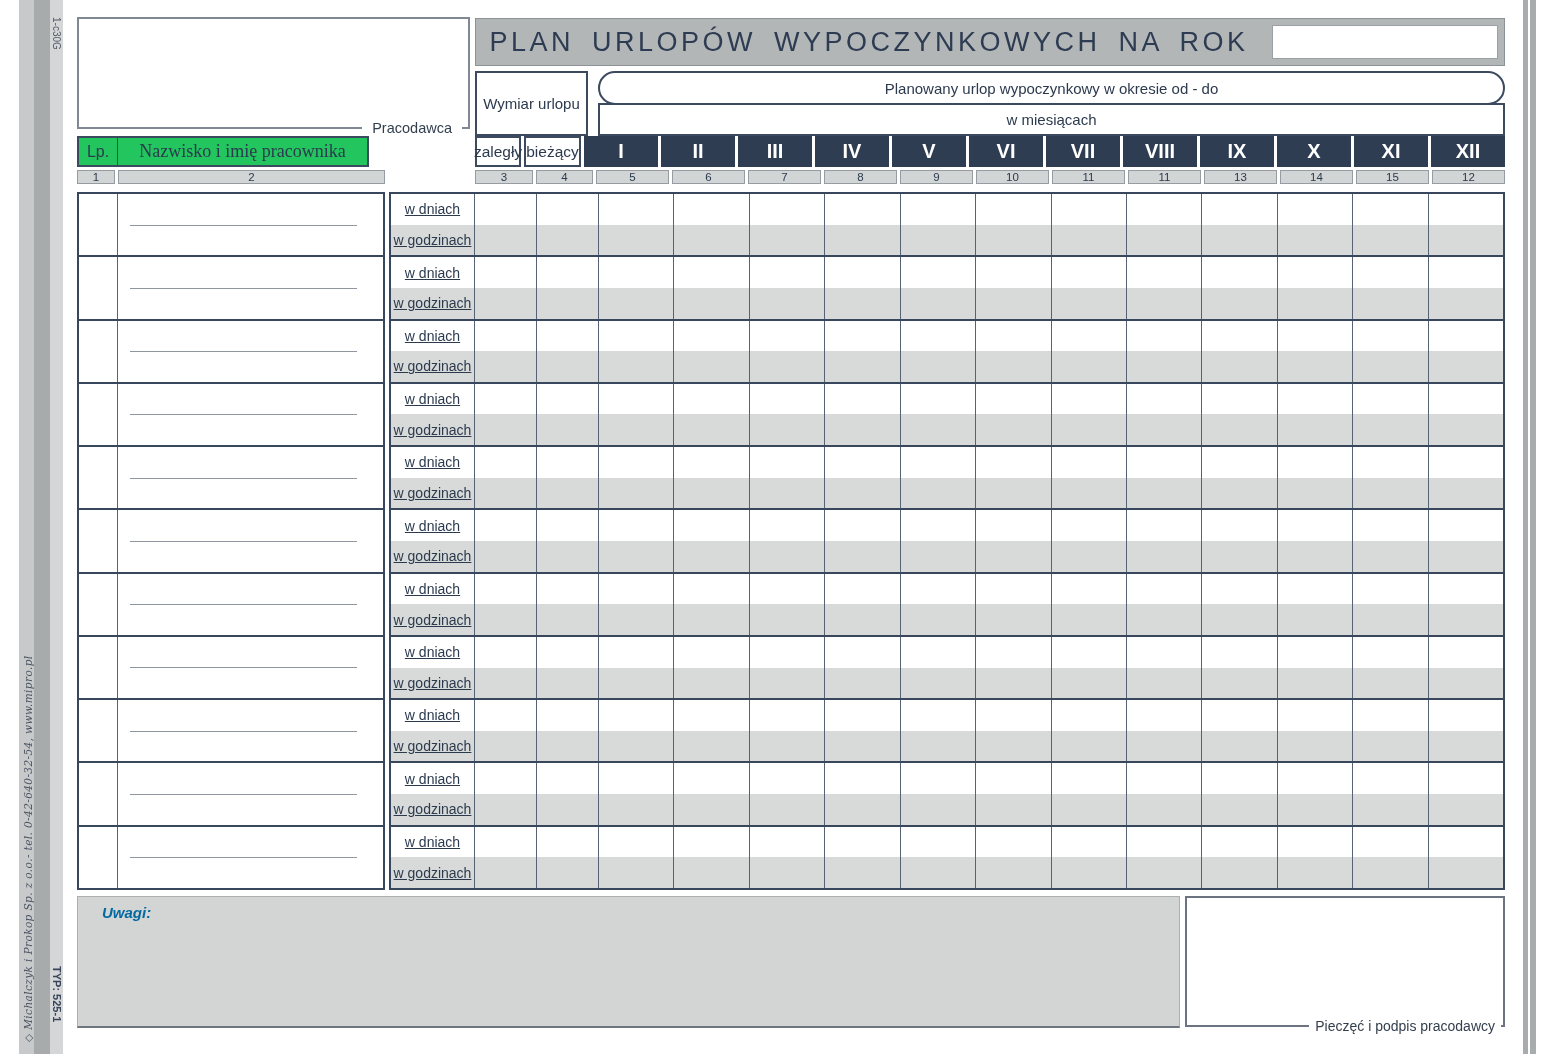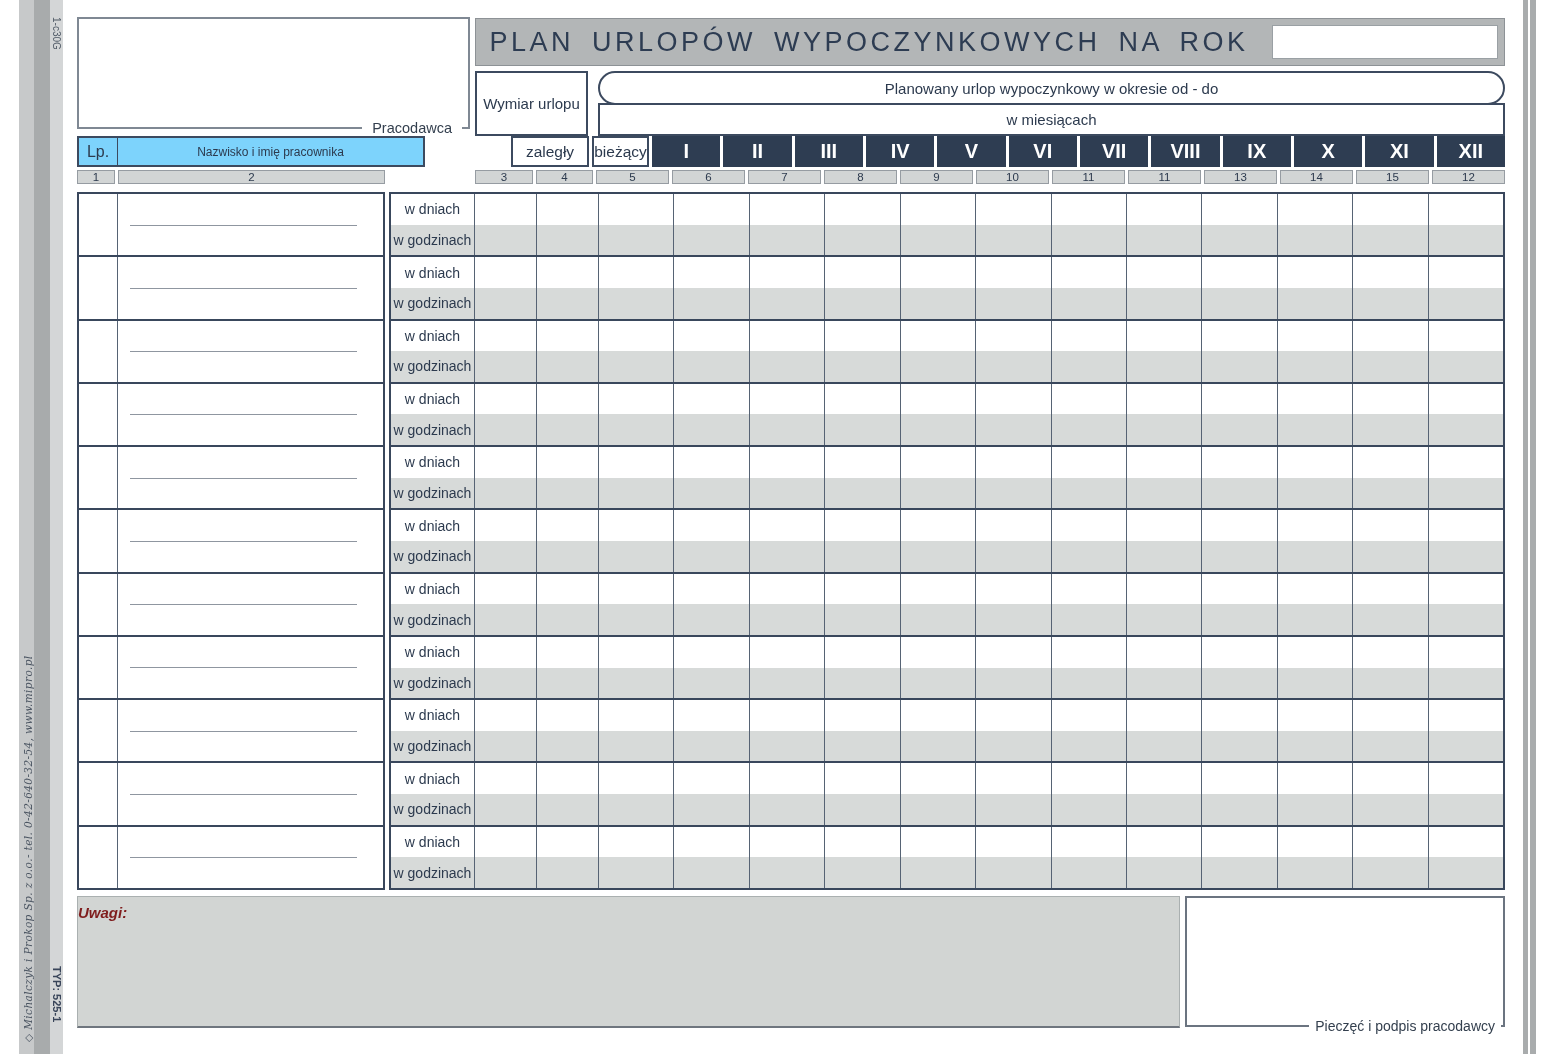--- a/index.html
+++ b/index.html
@@ -37,30 +37,30 @@
   #year-box{position:absolute;right:6px;top:6px;width:226px;height:34px;background:#fff;
     border:1px solid #9aa0a4;box-sizing:border-box;font-size:20px;text-align:center;line-height:32px;}
 
   
   .hbox{position:absolute;background:#fff;border:2px solid #3c4a5f;box-sizing:border-box;
     display:flex;align-items:center;justify-content:center;text-align:center;}
   #wymiar-box{left:475px;top:71px;width:113px;height:65px;font-size:15px;line-height:19px;}
   #planowany-box{left:598px;top:71px;width:907px;height:34px;font-size:15px;border-radius:17px;}
   #miesiace-box{left:598px;top:103px;width:907px;height:33px;font-size:15px;}
 
-  #left-head{position:absolute;left:77px;top:136px;width:348px;height:31px;display:flex;
-    border:2px solid #3c4a5f;box-sizing:border-box;background:#7dd3fc;}
+  #left-head{position:absolute;left:77px;top:136px;width:292px;height:31px;display:flex;
+    border:2px solid #3c4a5f;box-sizing:border-box;background:#22c55e;}
   #lp-head{width:38px;display:flex;align-items:center;justify-content:center;
     border-right:1px solid #3c4a5f;font-size:16px;}
-  #name-head{flex:1;display:flex;align-items:center;justify-content:center;font-size:12px;}
+  #name-head{flex:1;display:flex;align-items:center;justify-content:center;font-size:18px;font-family:Liberation Serif, serif;}
 
   #months-row{position:absolute;left:475px;top:136px;width:1030px;height:31px;display:flex;gap:3px;}
   .hdr-cell{box-sizing:border-box;display:flex;align-items:center;justify-content:center;}
   #overdue-cell,#current-cell{background:#fff;border:2px solid #3c4a5f;font-size:15.5px;}
-  #overdue-cell{width:78px;margin-left:36px;}
+  #overdue-cell{width:46px;}
   #current-cell{width:57px;}
   .month-cell{flex:1;background:#2e3d52;color:#fff;font-weight:bold;font-size:20px;
     display:flex;align-items:center;justify-content:center;}
 
   .numrow{position:absolute;height:14px;display:flex;gap:3px;}
   #nums-left{left:77px;top:170px;width:308px;}
   #nums-right{left:475px;top:170px;width:1030px;}
   .num-cell{flex:1;background:#d2d5d5;border:1px solid #969ca2;box-sizing:border-box;
     display:flex;align-items:center;justify-content:center;font-size:11.5px;color:#2c3a4e;}
   .num-cell.nw1{flex:none;width:58px;}
@@ -73,34 +73,34 @@
   .bl-block{flex:1;display:flex;border-bottom:2px solid #39475c;}
   .bl-block:last-child{border-bottom:none;}
   .lp-cell{width:38px;border-right:1px solid #566374;}
   .name-cell{flex:1;position:relative;}
   .write-line{position:absolute;left:12px;right:26px;top:50%;border-top:1px solid #8f96a0;}
 
   #body-right{position:absolute;left:389px;top:192px;width:1116px;height:698px;
     border:2px solid #39475c;box-sizing:border-box;display:flex;flex-direction:column;background:#fff;}
   .br-block{flex:1;display:flex;flex-direction:column;border-bottom:2px solid #39475c;}
   .br-block:last-child{border-bottom:none;}
-  .sub{flex:1;display:flex;}
+  .sub{flex:1;display:flex;text-decoration:underline;}
   .sub.hours{background:#d7dad9;}
   .bcell{box-sizing:border-box;border-right:1px solid #566374;}
   .bcell:last-child{border-right:none;}
   .lab{width:84px;display:flex;align-items:center;justify-content:center;
     font-size:14px;color:#2c3a4e;white-space:nowrap;}
   .c34{width:62px;}
   .dc{flex:1;}
 
   
   #uwagi-box{position:absolute;left:77px;top:896px;width:1103px;height:132px;
     background:#d2d5d3;border:1px solid #aab0b0;border-bottom:2px solid #6f767e;box-sizing:border-box;}
-  #uwagi-label{position:absolute;left:0;top:7px;font-size:15px;font-weight:bold;
-    font-style:italic;color:#7f1d1d;}
+  #uwagi-label{position:absolute;left:24px;top:7px;font-size:15px;font-weight:bold;
+    font-style:italic;color:#0369a1;}
   #stamp-box{position:absolute;left:1185px;top:896px;width:320px;height:131px;background:#fff;
     border:2px solid #6b7480;box-sizing:border-box;}
   #stamp-label{right:2px;bottom:-10px;padding:0 6px;font-size:14px;}
 </style>
 </head>
 <body>
 
 <div id="page">
 
   <div class="strip" id="strip1"></div>

